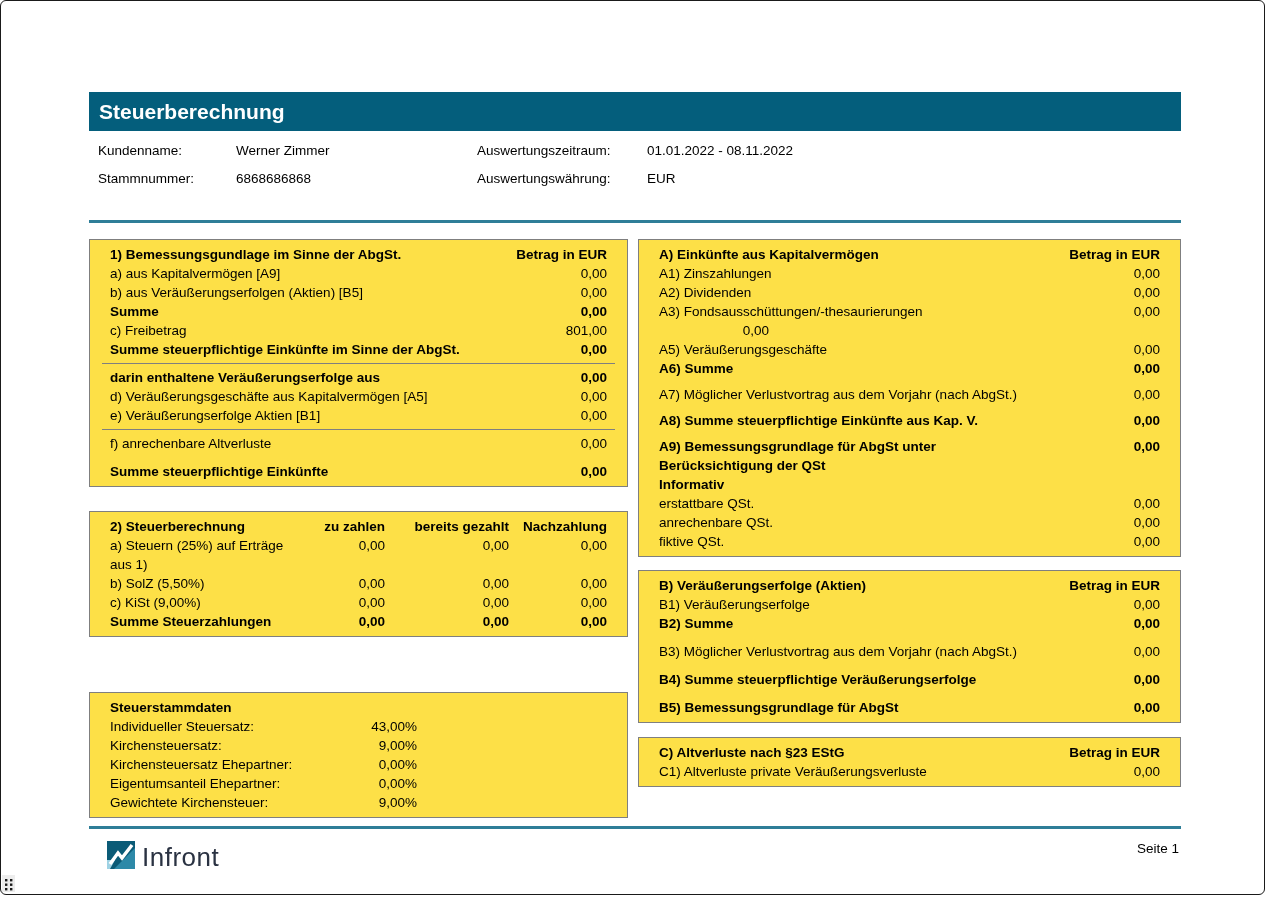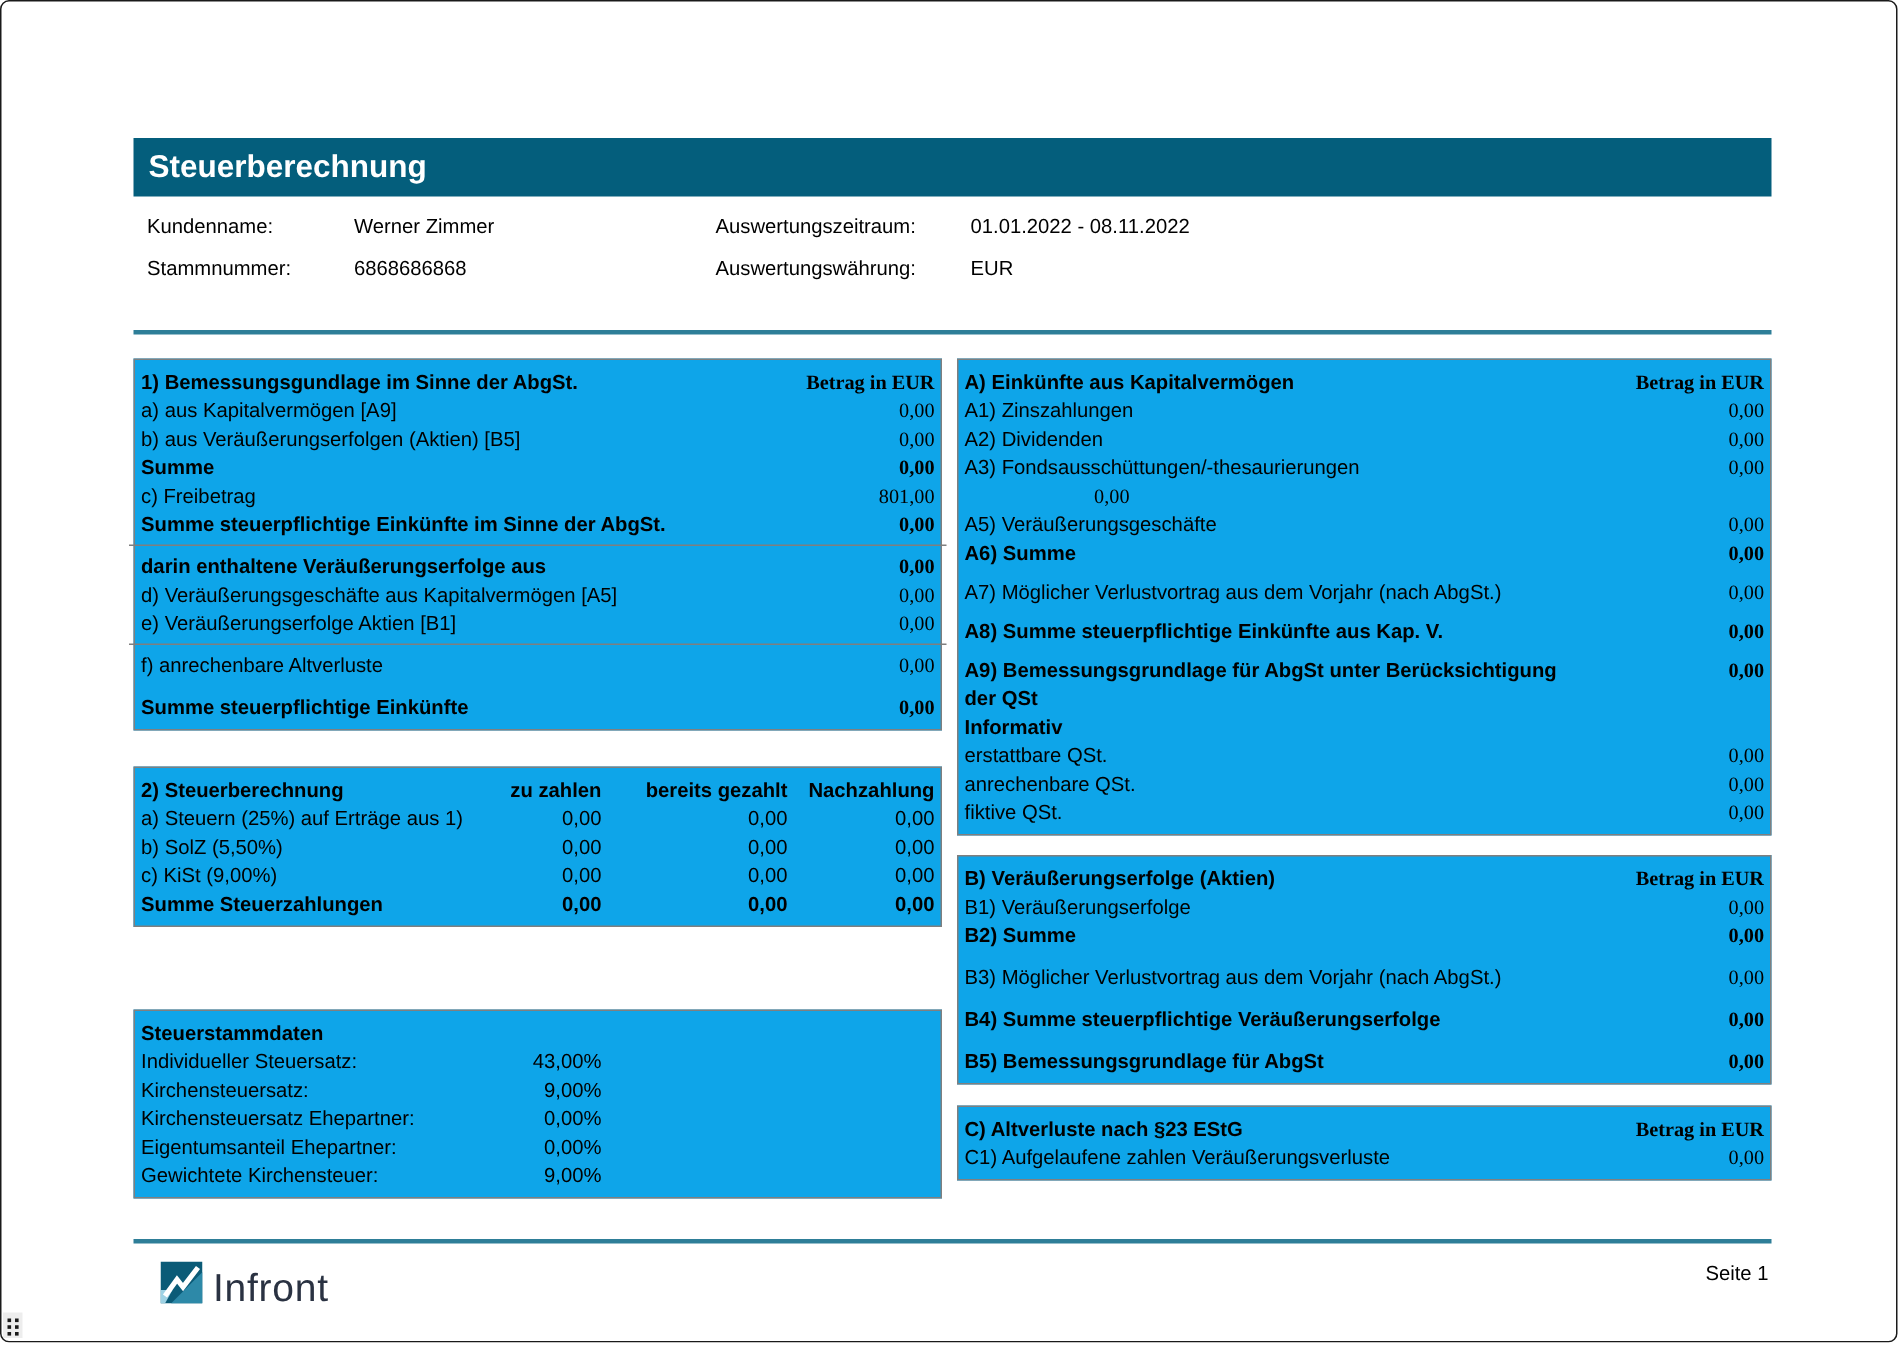--- a/index.html
+++ b/index.html
@@ -22,28 +22,28 @@
   .meta-row .m-v1 { width: 241px; }
   .meta-row .m-l2 { width: 170px; }
   .meta-row .m-v2 { flex: 1; }
   
   .rule-top { position: absolute; left: 88px; top: 219px; width: 1092px; height: 3px; background: #2e7e98; }
   .rule-bottom { position: absolute; left: 88px; top: 825px; width: 1092px; height: 3px; background: #2e7e98; }
   
   .col-left  { position: absolute; left: 88px;  top: 238px; width: 539px; }
   .col-right { position: absolute; left: 637px; top: 238px; width: 543px; }
   
-  .box { border: 1px solid #7f7f7f; padding: 5px 4px; font-size: 13.5px; background: #0ea5e9; }
+  .box { border: 1px solid #7f7f7f; padding: 5px 20px; font-size: 13.5px; background: #fde047; }
   .box2   { margin-top: 24px; }
   .stamm  { margin-top: 55px; }
   .boxB   { margin-top: 13px; }
   .boxC   { margin-top: 14px; }
   .row { display: flex; justify-content: space-between; align-items: flex-start; line-height: 19px; }
   .row .lbl { flex: 1; padding-right: 6px; }
-  .row .val { width: 110px; text-align: right; flex: none; font-family: Liberation Serif, serif; }
+  .row .val { width: 110px; text-align: right; flex: none; }
   .row .lbl.wrap { max-width: 462px; }
   .b { font-weight: bold; }
   .hr { border-top: 1px solid #7f7f7f; margin: 4px -8px; }
   .gap { margin-top: 9px; }
   .gap2 { margin-top: 7px; }
   
   .t2row { display: flex; line-height: 19px; }
   .t2row .t2l  { flex: 1; }
   .t2row .t2c1 { width: 92px;  text-align: right; }
   .t2row .t2c2 { width: 124px; text-align: right; }
@@ -281,21 +281,21 @@
         <span class="val">0,00</span>
       </div>
     </div>
 
     <div class="box boxC">
       <div class="row b">
         <span class="lbl">C) Altverluste nach §23 EStG</span>
         <span class="val">Betrag in EUR</span>
       </div>
       <div class="row">
-        <span class="lbl">C1) Aufgelaufene zahlen Veräußerungsverluste</span>
+        <span class="lbl">C1) Altverluste private Veräußerungsverluste</span>
         <span class="val">0,00</span>
       </div>
     </div>
 
   </div>
 
   <div class="rule-bottom"></div>
 
   <div class="logo">
     <span>

